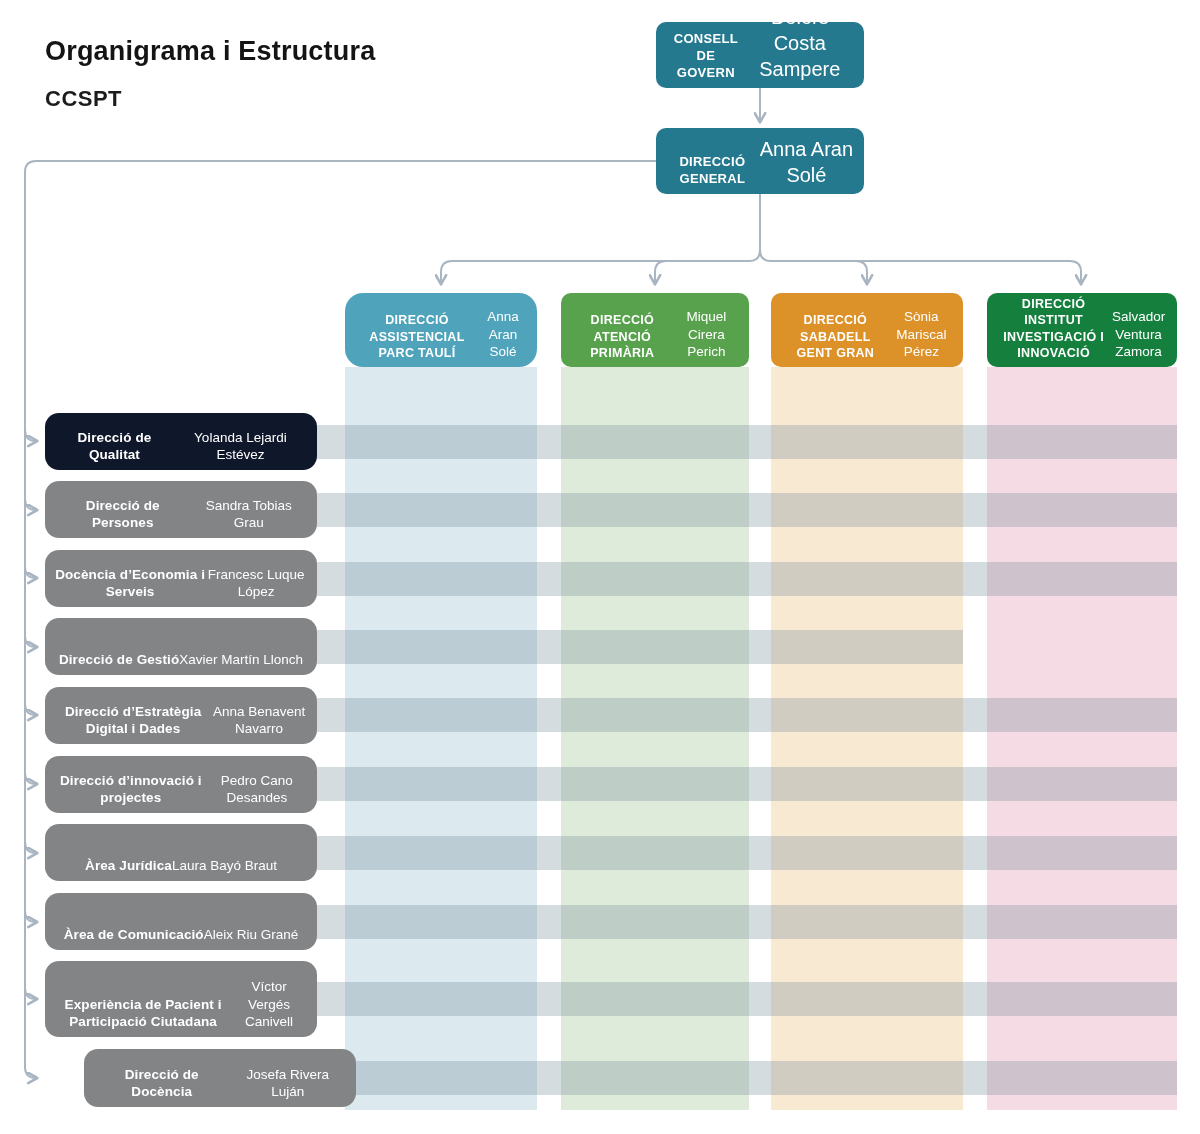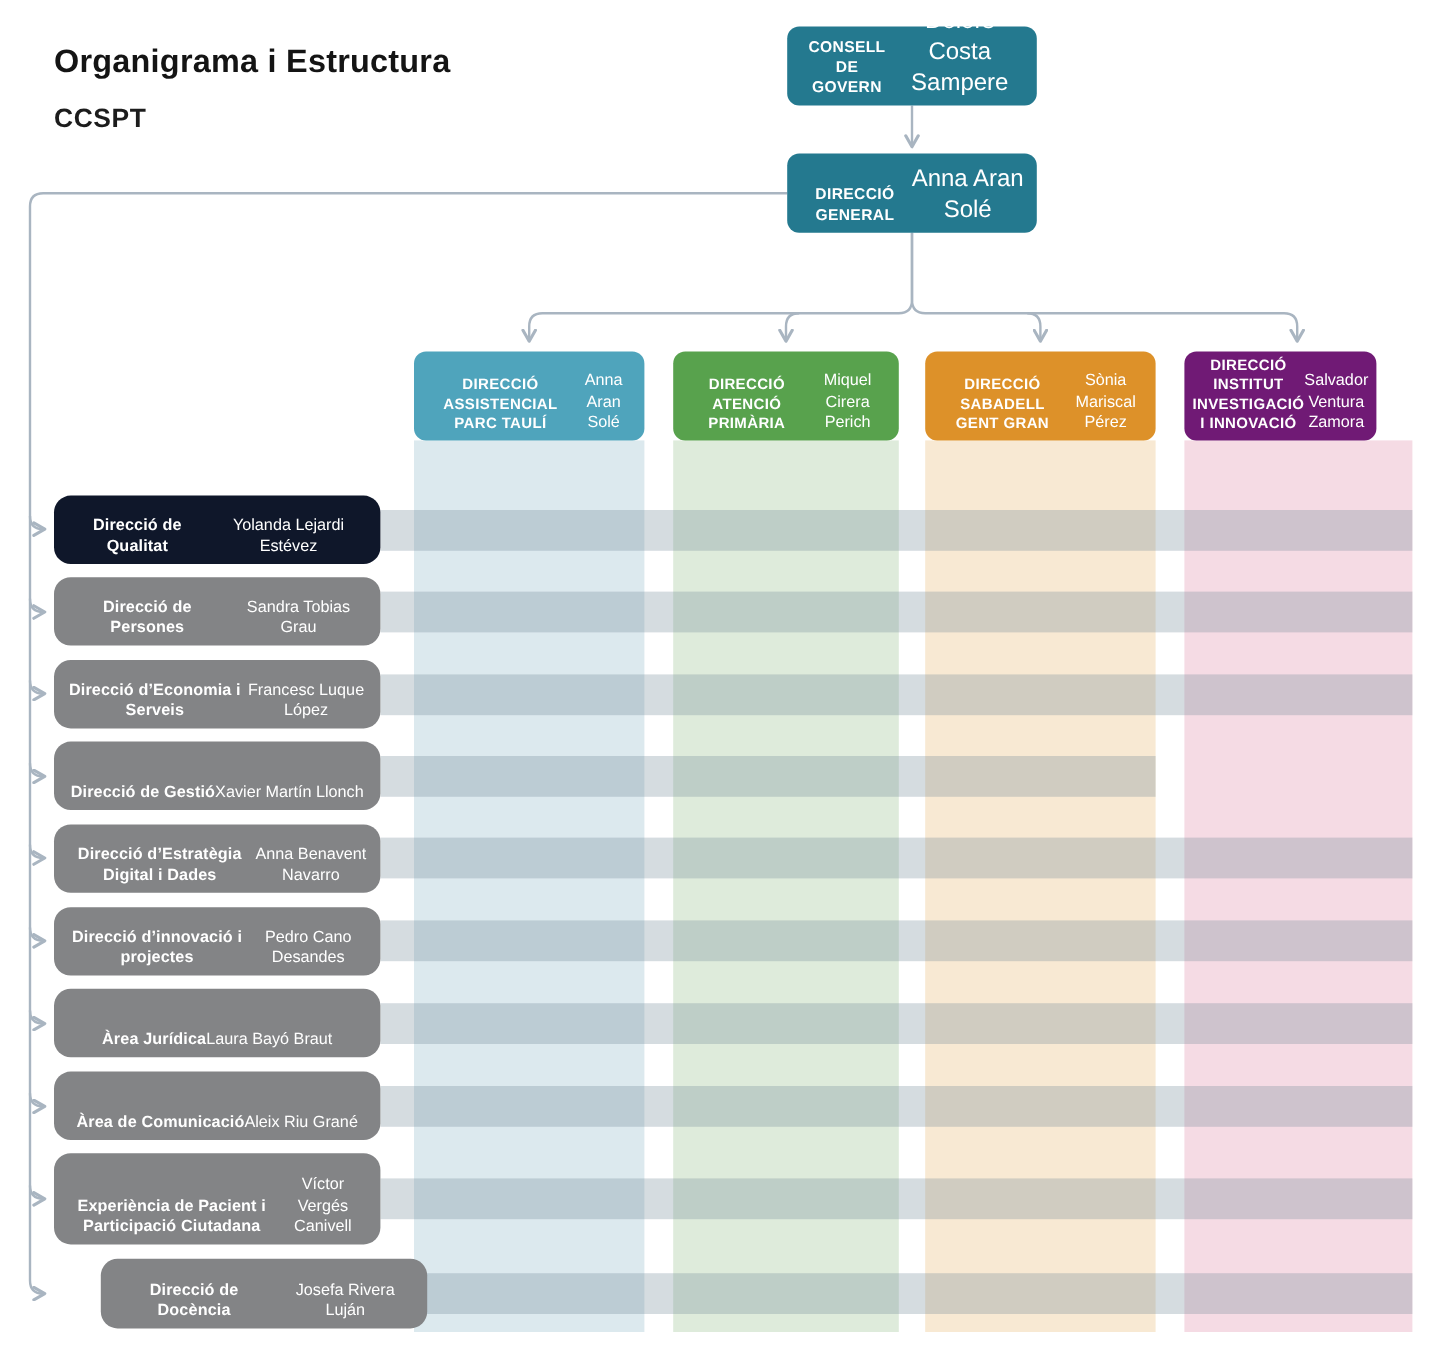--- a/index.html
+++ b/index.html
@@ -79,47 +79,47 @@
 
   <div class="node top-box teal" style="top: 22px; height: 66px; background: rgb(36, 121, 143);">
     <div class="t">CONSELL DE GOVERN</div>
     <div class="n">Dolors Costa Sampere</div>
   </div>
   <div class="node top-box teal" style="top: 128px; height: 66px; background: rgb(36, 121, 143);">
     <div class="t">DIRECCIÓ GENERAL</div>
     <div class="n">Anna Aran Solé</div>
   </div>
 
-  <div class="node col-header" style="left: 345px; top: 293px; width: 192px; height: 74px; background: rgb(79, 164, 188);">
+  <div class="node col-header" style="left: 345px; top: 293px; width: 192px; height: 74px; background: rgb(79, 164, 188); border-radius: 18px;">
     <div class="t">DIRECCIÓ ASSISTENCIAL PARC TAULÍ</div>
     <div class="n">Anna Aran Solé</div>
   </div>
   <div class="node col-header" style="left: 561px; top: 293px; width: 188px; height: 74px; background: rgb(88, 162, 77);">
     <div class="t">DIRECCIÓ ATENCIÓ PRIMÀRIA</div>
     <div class="n">Miquel Cirera Perich</div>
   </div>
   <div class="node col-header" style="left: 771px; top: 293px; width: 192px; height: 74px; background: rgb(221, 145, 41);">
     <div class="t">DIRECCIÓ SABADELL GENT GRAN</div>
     <div class="n">Sònia Mariscal Pérez</div>
   </div>
-  <div class="node col-header" style="left: 987px; top: 293px; width: 160px; height: 74px; background: #701a75;">
+  <div class="node col-header" style="left: 987px; top: 293px; width: 190px; height: 74px; background: #15803d;">
     <div class="t">DIRECCIÓ INSTITUT INVESTIGACIÓ I INNOVACIÓ</div>
     <div class="n">Salvador Ventura Zamora</div>
   </div>
 
   <div class="node row-box" style="top: 413px; height: 57px; background: #0f172a;">
     <div class="t">Direcció de Qualitat</div>
     <div class="n">Yolanda Lejardi Estévez</div>
   </div>
   <div class="node row-box" style="top: 481px; height: 57px; background: rgb(131, 132, 134);">
     <div class="t">Direcció de Persones</div>
     <div class="n">Sandra Tobias Grau</div>
   </div>
   <div class="node row-box" style="top: 550px; height: 57px; background: rgb(131, 132, 134);">
-    <div class="t">Direcció d’Economia i Serveis</div>
+    <div class="t">Docència d’Economia i Serveis</div>
     <div class="n">Francesc Luque López</div>
   </div>
   <div class="node row-box" style="top: 618px; height: 57px; background: rgb(131, 132, 134);">
     <div class="t">Direcció de Gestió</div>
     <div class="n">Xavier Martín Llonch</div>
   </div>
   <div class="node row-box" style="top: 687px; height: 57px; background: rgb(131, 132, 134);">
     <div class="t">Direcció d’Estratègia Digital i Dades</div>
     <div class="n">Anna Benavent Navarro</div>
   </div>

